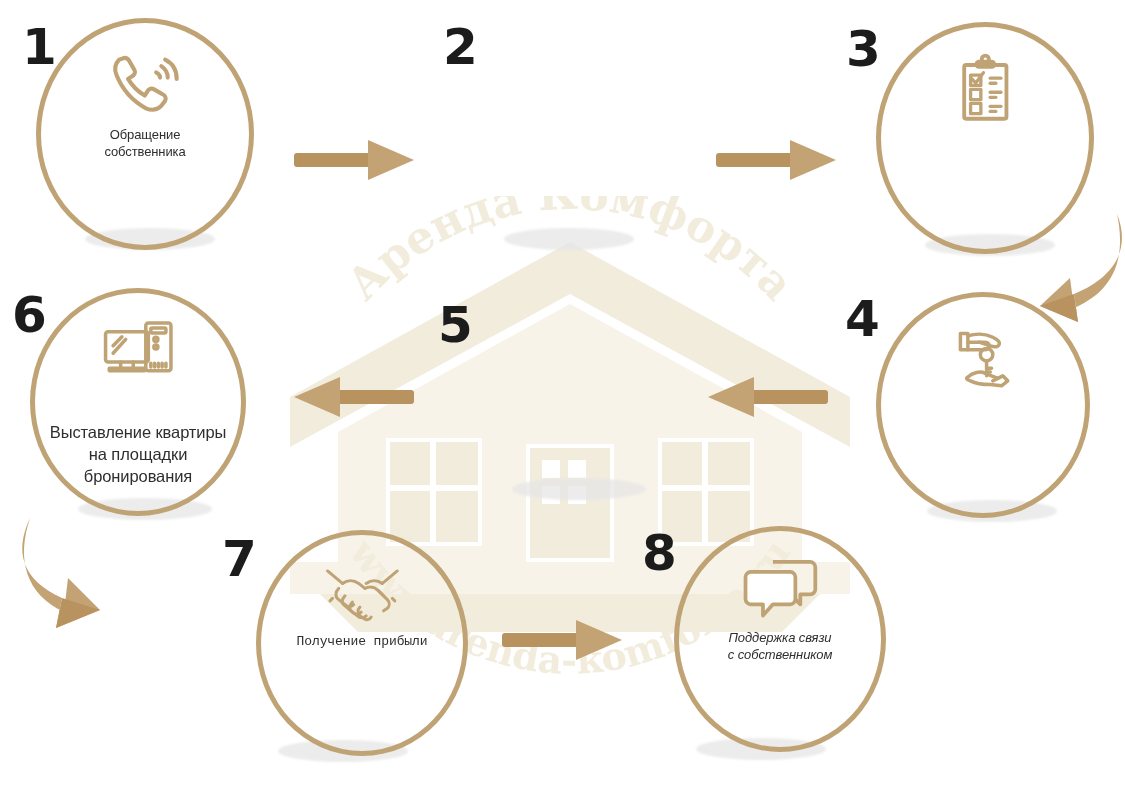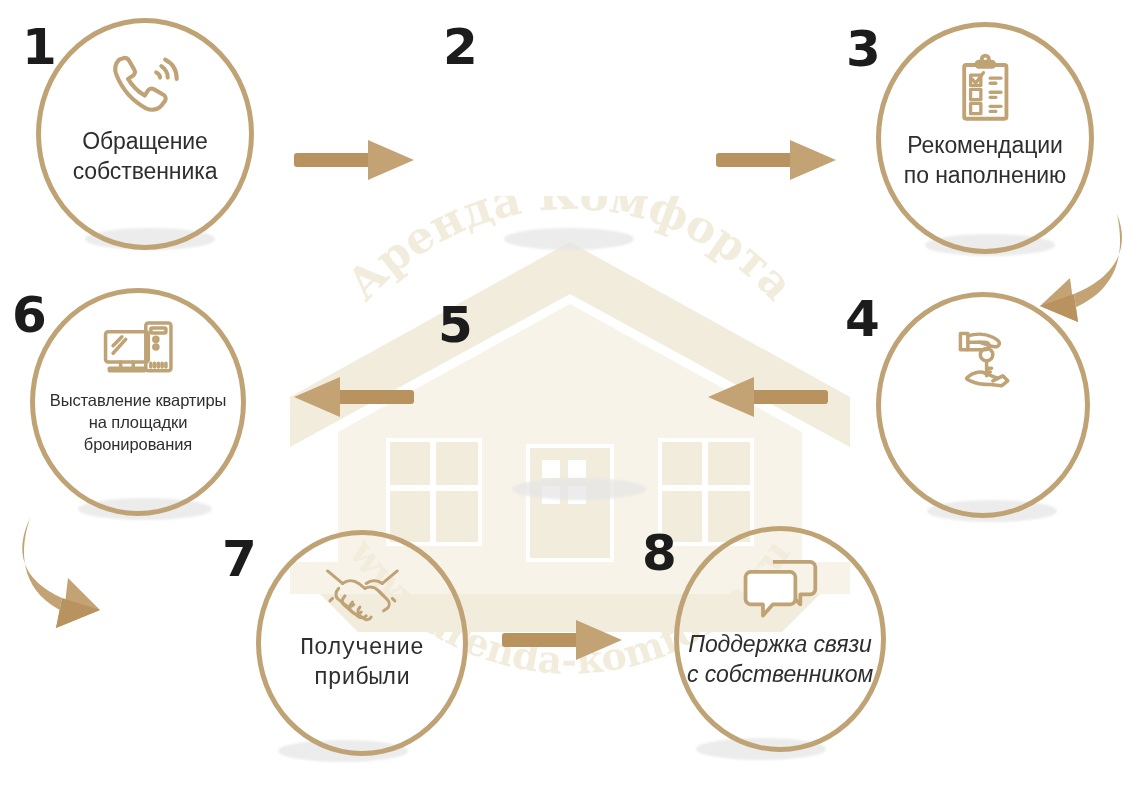--- a/index.html
+++ b/index.html
@@ -96,21 +96,21 @@
     width: 100%;
     height: 100%;
     display: block;
     overflow: visible;
   }
   .node-label {
     margin-top: 7px;
     width: 104%;
     text-align: center;
     color: #2e2e2e;
-    font-size: 23px;
+    font-size: 13px;
     line-height: 1.32;
     white-space: pre-line;
     letter-spacing: -.1px;
   }
   .node-label.small { font-size: 16.5px; }
 
   
   .arrow-straight {
     position: absolute;
     z-index: 3;
@@ -269,22 +269,20 @@
             <rect x="35" y="42" width="7" height="2.6" rx="1.3"></rect>
           </g>
           <g fill="none" stroke="#bfa375" stroke-width="2.6" stroke-linejoin="round" stroke-linecap="round">
             <rect x="21" y="15" width="8" height="8"></rect>
             <rect x="21" y="26" width="8" height="8"></rect>
             <rect x="21" y="37" width="8" height="8"></rect>
             <path d="M22 18 L25 21 L31 13"></path>
           </g>
         </svg>
       </div>
-      <div class="node-label">Рекомендации
-по наполнению</div>
     </div>
   </div>
   <div class="node-num" style="left:846px; top:24px;">3</div>
 
   <div class="node-shadow" style="left:927px; top:500px; width:130px; height:22px;"></div>
   <div class="node" style="left:876px; top:292px; width:214px; height:226px;">
     <div class="node-circle" style="width:214px; height:226px;">
       <div class="node-icon">
         <svg viewBox="0 0 64 52">
           <g fill="none" stroke="#bfa375" stroke-width="2.8" stroke-linecap="round" stroke-linejoin="round">
@@ -300,21 +298,21 @@
       </div>
     </div>
   </div>
   <div class="node-num" style="left:845px; top:294px;">4</div>
 
   <div class="node-shadow" style="left:512px; top:478px; width:134px; height:22px;"></div>
   <div class="node-num" style="left:438px; top:300px;">5</div>
 
   <div class="node-shadow" style="left:78px; top:498px; width:134px; height:22px;"></div>
   <div class="node" style="left:30px; top:288px; width:216px; height:228px;">
-    <div class="node-circle" style="width:216px; height:228px;">
+    <div class="node-circle" style="width:216px; height:228px;gap:32px;">
       <div class="node-icon" style="margin-top:12%;">
         <svg viewBox="0 0 64 52">
           <g fill="none" stroke="#bfa375" stroke-width="2.8" stroke-linejoin="round" stroke-linecap="round">
             <rect x="38" y="4" width="20" height="38" rx="2"></rect>
             <rect x="42" y="8" width="12" height="4" rx="1"></rect>
             <circle cx="46" cy="17" r="1.6"></circle>
             <circle cx="46" cy="23" r="1.6"></circle>
             <path d="M42 36 L42 39 M45 36 L45 39 M48 36 L48 39 M51 36 L51 39 M54 36 L54 39"></path>
             <rect x="6" y="11" width="34" height="24" rx="2"></rect>
             <path d="M12 28 L22 17 M12 22 L19 15"></path>

